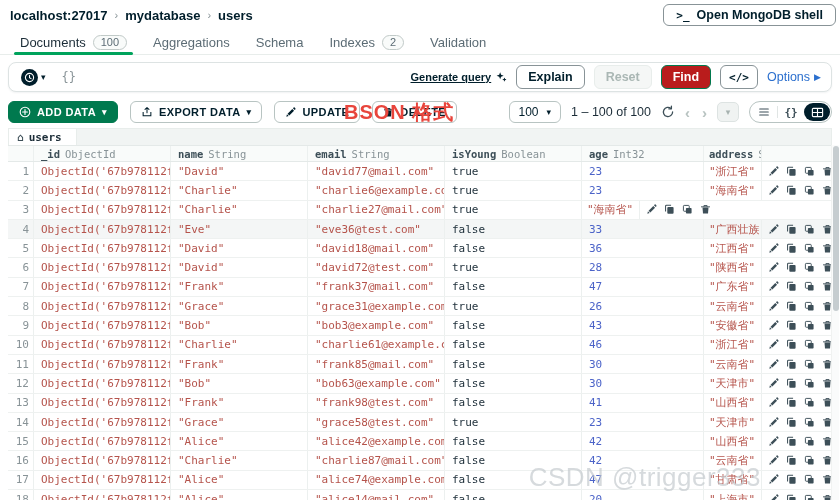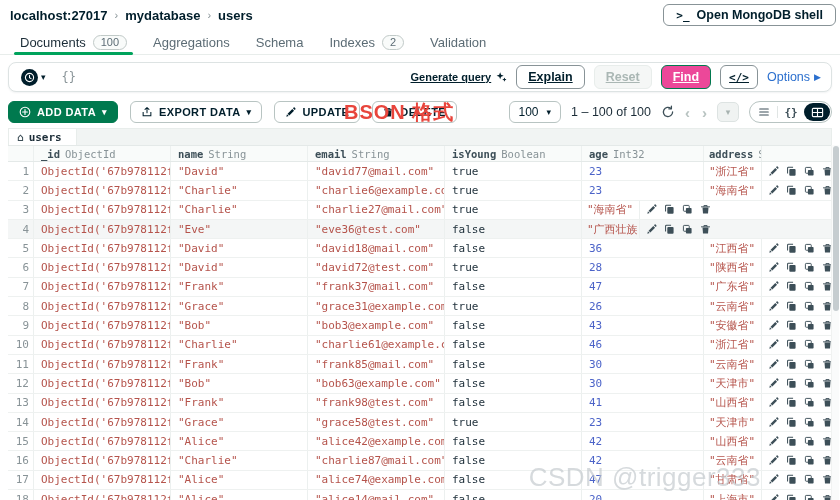--- a/index.html
+++ b/index.html
@@ -35,23 +35,23 @@
   .qhist { display:flex; align-items:center; gap:3px; }
   .qhist-circle { width:17px; height:17px; border-radius:50%; background:#001e2b;
     display:flex; align-items:center; justify-content:center; }
   .caret { font-size:9px; color:#001e2b; line-height:1; }
   .qfilter { margin-left:16px; font-family:"DejaVu Sans Mono", monospace; font-size:12px; color:#889397; }
   .qb-right { margin-left:auto; display:flex; align-items:center; gap:9px; }
   .genquery { display:flex; align-items:center; gap:4px; font-size:11px; font-weight:600;
     color:#001e2b; text-decoration:underline; }
   .btn { height:24px; border-radius:6px; border:1px solid #889397; background:#fff;
     padding:0 11px; font-size:12.5px; font-weight:600; color:#001e2b;
-    display:flex; align-items:center; justify-content:center;text-decoration:underline; }
+    display:flex; align-items:center; justify-content:center; }
   .btn.disabled { border-color:#e8edeb; background:#f5f7f6; color:#aab7b4; }
-  .btn.primary { background:#ec4899; border-color:#00794e; color:#fff; }
+  .btn.primary { background:#b91c1c; border-color:#00794e; color:#fff; }
   .btn.code { font-family:"DejaVu Sans Mono", monospace; font-size:11px; padding:0 8px; }
   .options-link { display:flex; align-items:center; gap:4px; font-size:12.5px; color:#2b6fce; font-weight:500; }
   .options-arrow { font-size:9px; }
 
   
   .toolbar { position:absolute; left:0; top:100px; width:840px; height:24px;
     display:flex; align-items:center; gap:12px; padding:0 8px; }
   .tb-btn { height:22px; border-radius:6px; display:flex; align-items:center; gap:6px;
     padding:0 10px; font-size:11px; font-weight:700; letter-spacing:.4px;
     border:1px solid #b8c4c2; background:#fff; color:#001e2b; }
@@ -377,20 +377,21 @@
             </svg>
     </div>
   </div>
 
   <div class="trow hl">
     <div class="c w-num">4</div>
     <div class="c w-id">ObjectId('67b978112fde274…</div>
     <div class="c w-name">"Eve"</div>
     <div class="c w-email">"eve36@test.com"</div>
     <div class="c w-young">false</div>
+    <div class="c w-age">33</div>
     <div class="c w-addr">"广西壮族自治区"</div>
     <div class="c w-act">
       <svg width="11" height="11" viewBox="0 0 14 14">
               <path fill="#3d4f58" d="M1.7 12.3l.8-3 2.2 2.2-3 .8zm1.6-3.8l6-6 2.2 2.2-6 6-2.2-2.2zm6.8-6.8l1-1c.3-.3.8-.3 1.1 0l1.1 1.1c.3.3.3.8 0 1.1l-1 1-2.2-2.2z"></path>
             </svg>
       <svg width="11" height="11" viewBox="0 0 14 14">
               <rect x="4.2" y="3.8" width="8" height="8.6" rx="1.2" fill="#3d4f58"></rect>
               <path d="M2 9.4V2.6c0-.6.5-1.1 1.1-1.1H9" fill="none" stroke="#3d4f58" stroke-width="1.3"></path>
             </svg>
       <svg width="11" height="11" viewBox="0 0 14 14">

